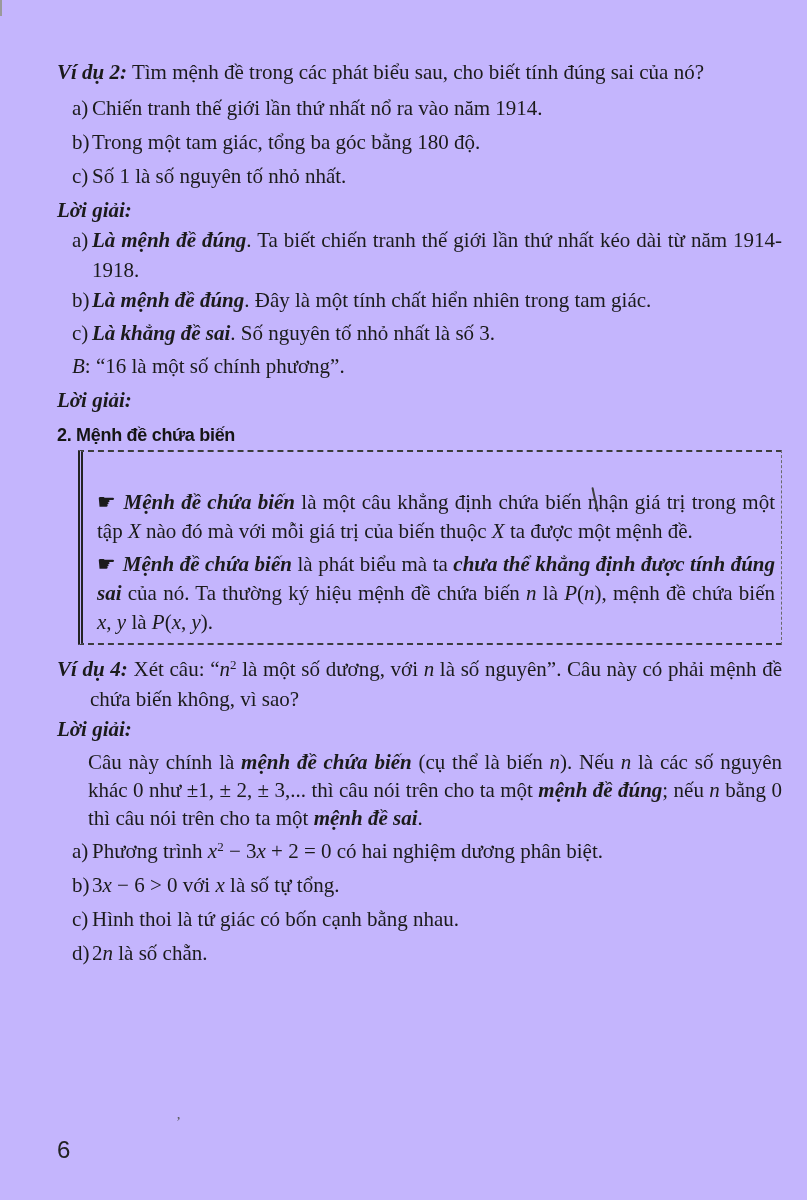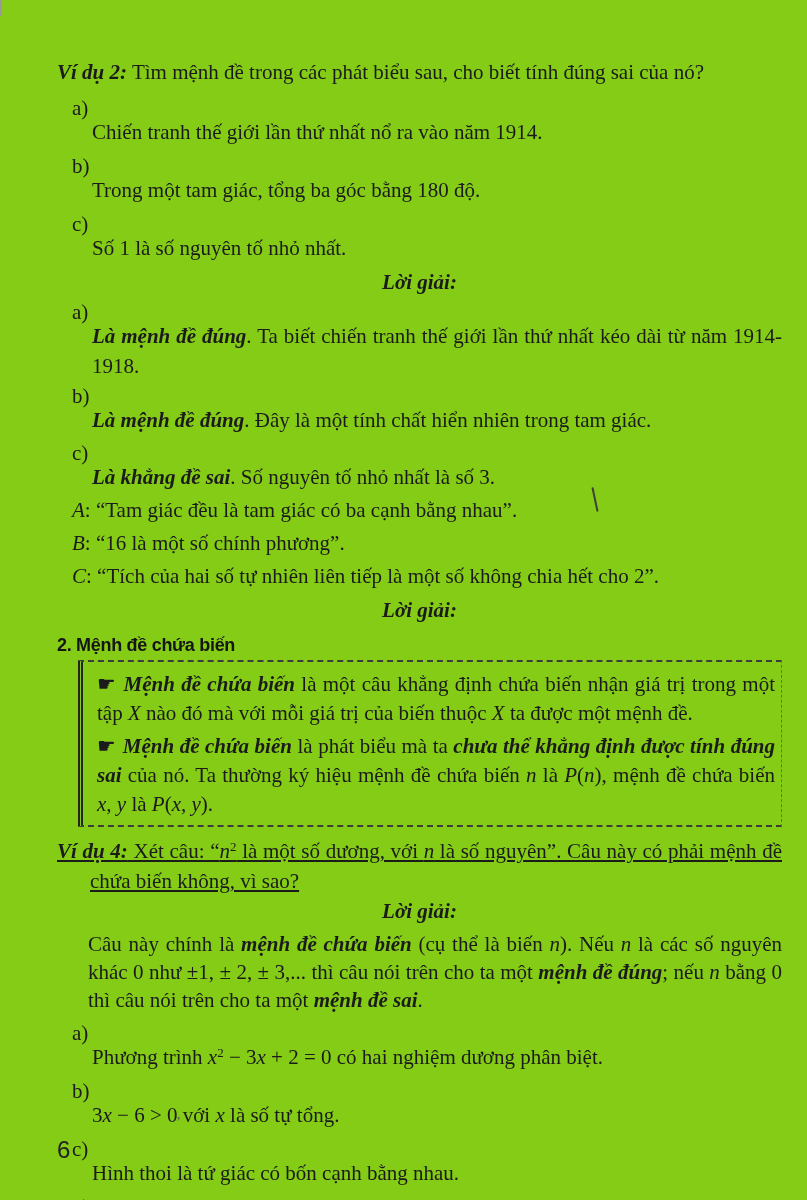--- a/index.html
+++ b/index.html
@@ -1,48 +1,48 @@
 <!DOCTYPE html>
 <html><head>
 <meta charset="utf-8">
 <style>
   html,body{margin:0;padding:0;background:#ffffff;}
   .page{
-    position:relative;width:807px;height:1200px;background:#84cc16;
+    position:relative;width:807px;height:1200px;background:#c4b5fd;
     font-family:"Liberation Serif",serif;font-size:21px;color:#1b1b1b;
     padding:57px 25px 0 57px;box-sizing:border-box;overflow:hidden;
   }
   p{margin:0;}
   .para{line-height:30px;}
   .example{padding-left:33px;text-indent:-33px;text-align:justify;}
   .line{padding-left:15px;line-height:30px;}
   .item{display:flex;padding-left:15px;line-height:30px;}
   .marker{flex:0 0 20px;}
-  .itext{flex:1;text-align:justify;margin-top:24px;}
-  .solution-label{text-align:center;font-weight:bold;font-style:italic;line-height:30px;}
+  .itext{flex:1;text-align:justify;}
+  .solution-label{font-weight:bold;font-style:italic;line-height:30px;}
   .bi{font-weight:bold;font-style:italic;}
   .i{font-style:italic;}
   sup{font-size:13px;line-height:0;vertical-align:7px;}
   .hand{font-family:"DejaVu Sans",sans-serif;font-style:normal;}
   .section-heading{
     font-family:"Liberation Sans",sans-serif;font-weight:bold;
     font-size:18px;line-height:26px;letter-spacing:-0.3px;color:#151515;
   }
   .defbox{
     margin-left:21px;margin-top:2px;
     border-top:2px dashed #3c3c3c;border-bottom:2px dashed #3c3c3c;
     border-right:1px dashed #6a6a6a;border-left:5px double #232323;
     padding:8px 6px 6px 14px;
   }
-  .defbox p{line-height:29px;text-align:justify;}
+  .defbox p{line-height:29px;text-align:justify;margin-top:28px;}
   .defbox p + p{margin-top:4px;}
   .sol4{padding-left:31px;text-align:justify;line-height:28px;}
   .twoline{line-height:30px;}
   .mt2{margin-top:2px;}.mt3{margin-top:3px;}.mt4{margin-top:4px;}
-  .mt6{margin-top:6px;}.mt7{margin-top:7px;}.mt9{margin-top:9px;text-decoration:underline;}
+  .mt6{margin-top:6px;}.mt7{margin-top:7px;}.mt9{margin-top:9px;}
   .page-number{
     position:absolute;left:57px;top:1136px;
     font-family:"Liberation Sans",sans-serif;font-size:24px;color:#222;
   }
   .mark-slash{
     position:absolute;left:594px;top:487px;width:2px;height:25px;
     background:#3f3f3f;transform:rotate(-12deg);border-radius:1px;
   }
   .mark-tick{
     position:absolute;left:176px;top:1114px;font-size:15px;color:#555;
@@ -79,23 +79,21 @@
   </div>
   <div class="item">
     <span class="marker">b)</span>
     <span class="itext"><span class="bi">Là mệnh đề đúng</span><span>. Đây là một tính chất hiển nhiên trong tam giác.</span></span>
   </div>
   <div class="item mt3">
     <span class="marker">c)</span>
     <span class="itext"><span class="bi">Là khẳng đề sai</span><span>. Số nguyên tố nhỏ nhất là số 3.</span></span>
   </div>
 
-  <p class="line mt3"><span class="i">A</span><span>: “Tam giác đều là tam giác có ba cạnh bằng nhau”.</span></p>
   <p class="line mt3"><span class="i">B</span><span>: “16 là một số chính phương”.</span></p>
-  <p class="line mt3"><span class="i">C</span><span>: “Tích của hai số tự nhiên liên tiếp là một số không chia hết cho 2”.</span></p>
 
   <p class="solution-label mt4">Lời giải:</p>
 
   <p class="section-heading mt7">2. Mệnh đề chứa biến</p>
 
   <div class="defbox">
     <p><span class="hand">☛ </span><span><span class="bi">Mệnh đề chứa biến</span><span> là một câu khẳng định chứa biến nhận giá trị trong một tập </span><span class="i">X</span><span> nào đó mà với mỗi giá trị của biến thuộc </span><span class="i">X</span><span> ta được một mệnh đề.</span></span></p>
     <p><span class="hand">☛ </span><span><span class="bi">Mệnh đề chứa biến</span><span> là phát biểu mà ta </span><span class="bi">chưa thể khẳng định được tính đúng sai</span><span> của nó. Ta thường ký hiệu mệnh đề chứa biến </span><span class="i">n</span><span> là </span><span class="i">P</span><span>(</span><span class="i">n</span><span>)</span><span>, mệnh đề chứa biến </span><span class="i">x, y</span><span> là </span><span class="i">P</span><span>(</span><span class="i">x</span><span>, </span><span class="i">y</span><span>)</span><span>.</span></span></p>
   </div>
 

